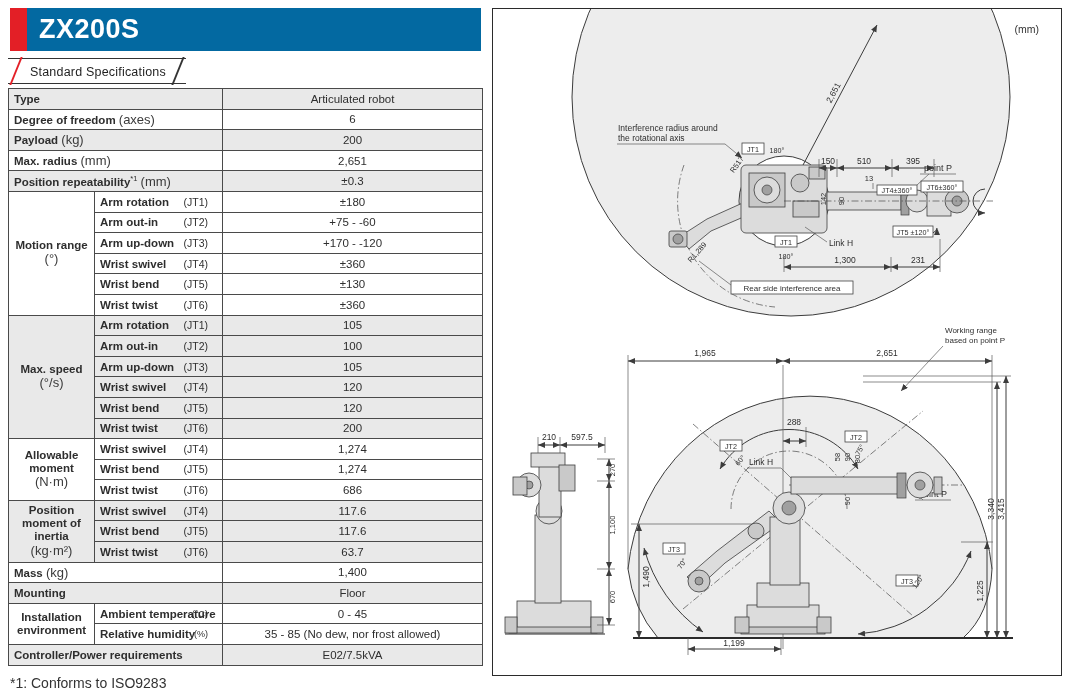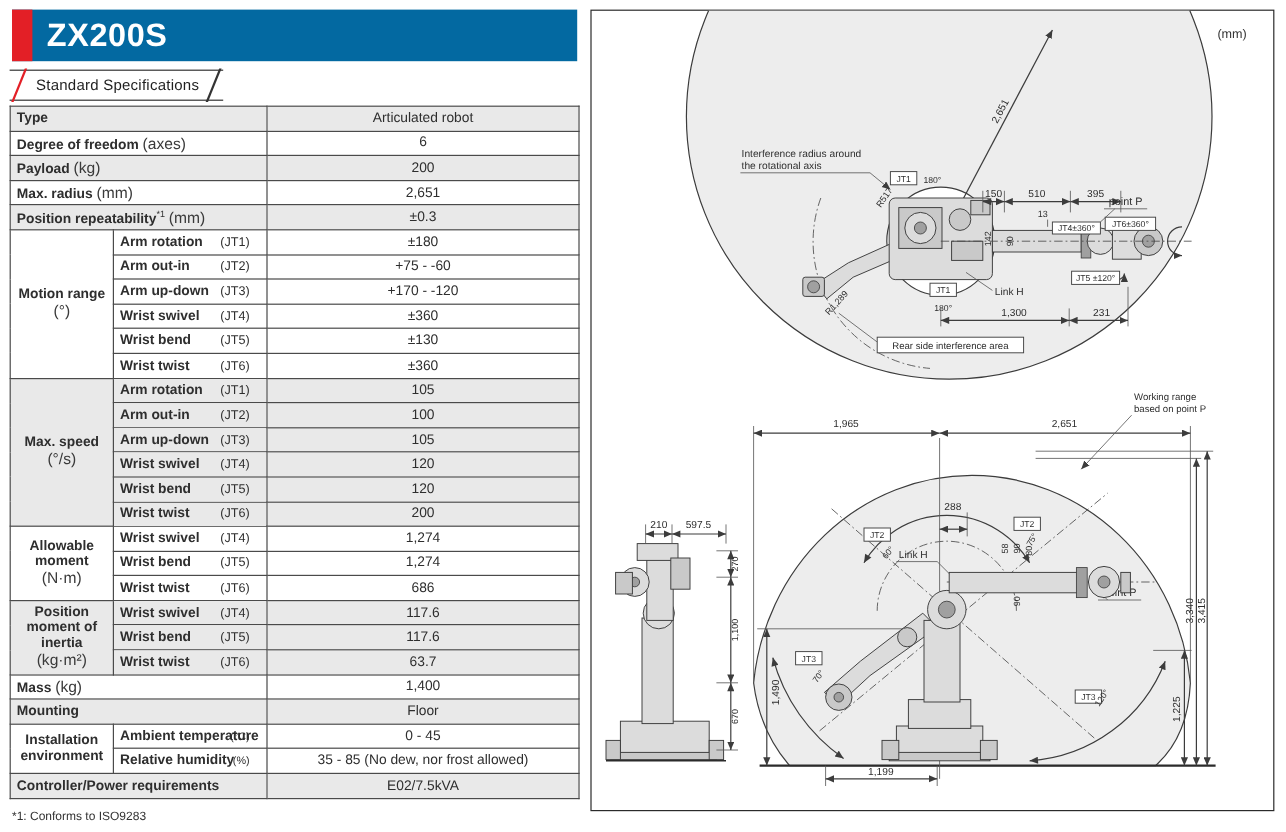--- a/index.html
+++ b/index.html
@@ -23,21 +23,21 @@
   td.val{text-align:center;margin-left:24px;}
   td.glbl{line-height:1.15;font-weight:bold;padding-left:5px;text-align:center;}
   td.glbl .unit{display:inline;}
   td.sub{position:relative;font-weight:bold;padding-right:38px;}
   td.sub .joint{position:absolute;right:14px;top:50%;transform:translateY(-50%);font-weight:normal;font-size:10.5px;}
   td.sub-sm{font-size:9.5px;}
   td.sub-sm .joint{font-size:9px;}
   tr.g td{background:#e9e9e9;}
   sup{font-size:7.5px;}
 
-  .footnote{position:absolute;left:10px;top:675px;font-size:10px;color:#333;}
+  .footnote{position:absolute;left:10px;top:675px;font-size:14px;color:#333;}
 
   
   .panel{position:absolute;left:492px;top:8px;width:568px;height:666px;border:1.6px solid #2b2b2b;background:#ffffff;}
   .units{position:absolute;right:22px;top:14px;font-size:10.5px;color:#333;}
   svg{position:absolute;left:0;}
   svg text{font-family:"Liberation Sans",sans-serif;fill:#2e2e2e;}
   .ln{stroke:#3c3c3c;stroke-width:1;fill:none;}
   .thin{stroke:#5a5a5a;stroke-width:.7;fill:none;}
   .dashdot{stroke:#4a4a4a;stroke-width:.7;fill:none;stroke-dasharray:7 2.5 1.5 2.5;}
   .dimt{font-size:8.5px;}

